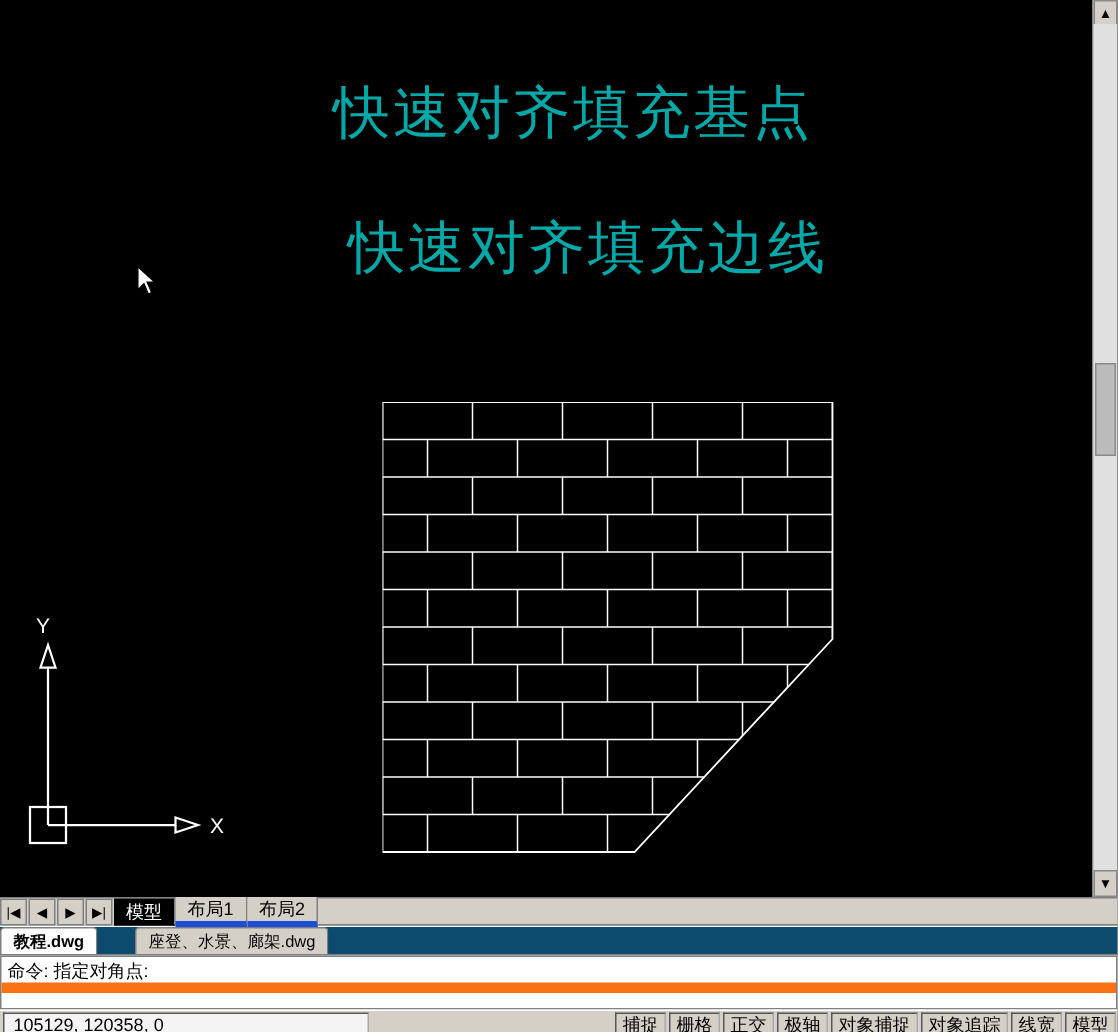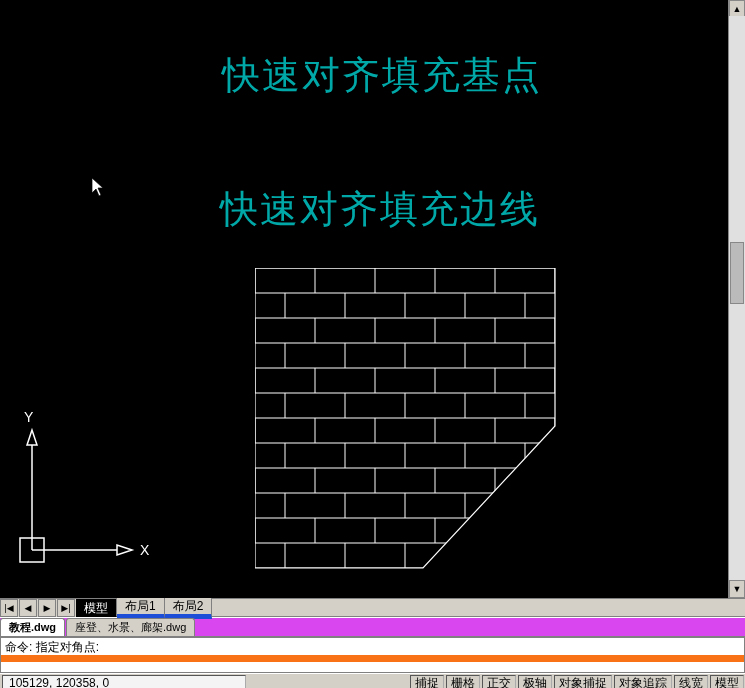--- a/index.html
+++ b/index.html
@@ -19,21 +19,21 @@
     background: #000;
     overflow: hidden;
   }
   .drawing-text {
     position: absolute;
     color: #00a8a8;
     font-family: "KaiTi", "楷体", serif;
     white-space: nowrap;
   }
   .t1 { left: 222px; top: 50px; font-size: 38px; letter-spacing: 2px;}
-  .t2 { left: 220px; top: 140px; font-size: 38px; letter-spacing: 2px; margin-top: 44px;}
+  .t2 { left: 232px; top: 140px; font-size: 38px; letter-spacing: 2px;}
   .cursor {
     position: absolute;
     left: 92px;
     top: 178px;
     width: 14px;
     height: 20px;
     pointer-events: none;
   }
   .ucs {
     position: absolute;
@@ -82,25 +82,26 @@
     border-bottom:5px solid #1d4ed8;
   }
   .tabbar .tab.active {
     background: #000;
     color: #fff;
     border-bottom:1px solid #000;
   }
   .tabbar .rest { flex:1; border-bottom:1px solid #808080; height:17px;}
   .filetabs {
     height: 18px;
-    background: #d946ef;
+    background: #0c4a6e;
     border-top:1px solid #fff;
     border-bottom:1px solid #808080;
     display:flex;
     align-items:center;
+    gap:24px;
   }
   .filetabs .ftab {
     padding: 1px 8px;
     border: 1px solid #808080;
     border-bottom: none;
     background: #d4d0c8;
     margin-right: 1px;
     font-size:11px;
     border-radius: 3px 3px 0 0;
   }

